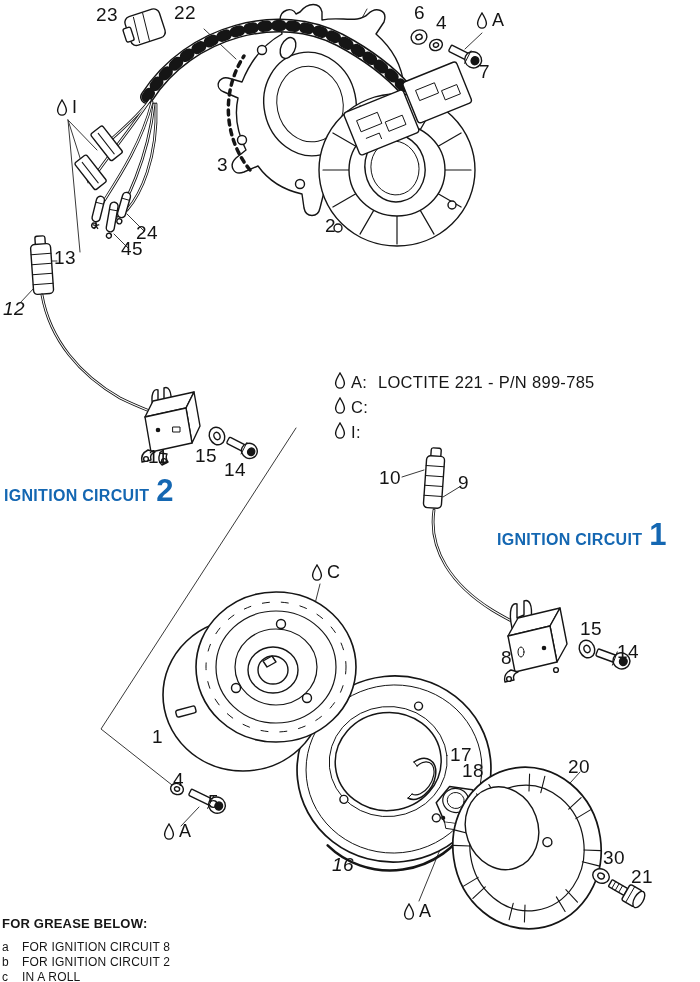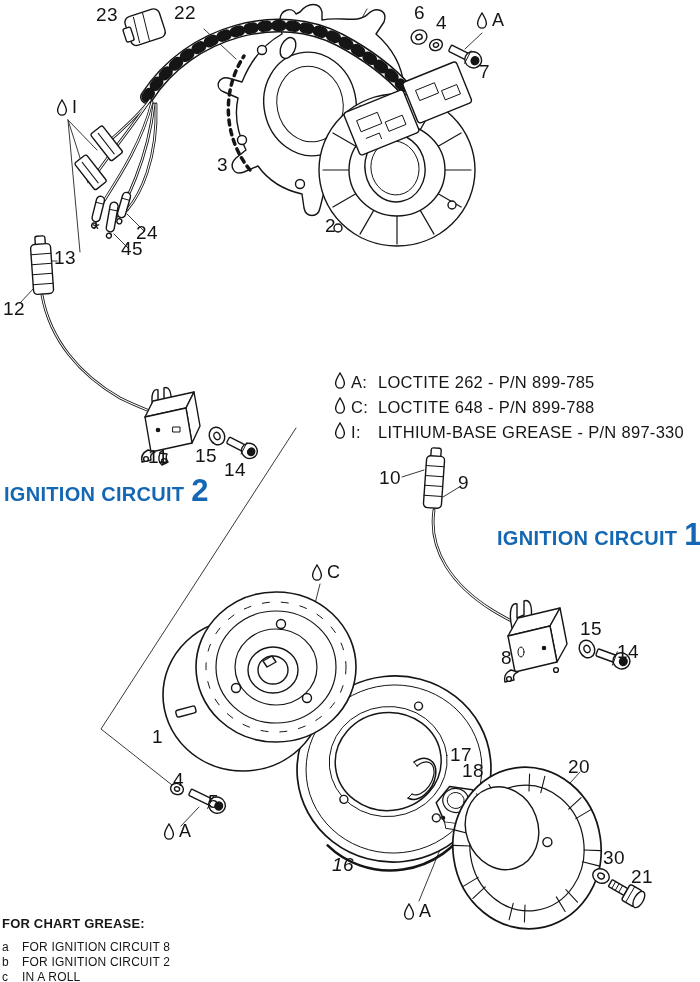--- a/index.html
+++ b/index.html
@@ -5,21 +5,21 @@
   html,body{margin:0;padding:0;background:#fff;}
   .page{position:relative;width:700px;height:982px;background:#fff;overflow:hidden;
         font-family:"Liberation Sans",sans-serif;color:#161616;}
   svg.art{position:absolute;left:0;top:0;}
   svg.art *{vector-effect:non-scaling-stroke;}
   .pnum{position:absolute;font-size:19px;letter-spacing:.4px;color:#141414;white-space:nowrap;}
   .drop{position:absolute;display:flex;align-items:flex-start;}
   .drop .letter{font-size:18px;margin-left:4px;color:#141414;line-height:17px;}
   .star{position:absolute;font-size:20px;color:#141414;}
   .heading{position:absolute;display:flex;align-items:baseline;font-weight:bold;white-space:nowrap;}
-  .h-label{font-size:20px;letter-spacing:.3px;}
+  .h-label{font-size:16px;letter-spacing:.3px;}
   .h-num{font-size:31px;margin-left:7px;}
   .notes{position:absolute;left:334px;top:370px;}
   .note-row{display:flex;align-items:center;height:25px;}
   .note-row .dg{margin-right:5px;flex:0 0 auto;}
   .note-prefix{display:inline-block;width:27px;font-size:16.5px;letter-spacing:.3px;}
   .note-text{font-size:16.5px;letter-spacing:.3px;white-space:nowrap;}
   .footer{position:absolute;left:2px;top:916px;}
   .footer-title{font-size:13px;font-weight:bold;letter-spacing:.2px;margin-bottom:9px;}
   .footer-row{display:flex;font-size:12px;line-height:15px;letter-spacing:.2px;}
   .footer-row .key{display:inline-block;width:20px;}
@@ -349,40 +349,38 @@
     <span class="h-label">IGNITION CIRCUIT</span>
     <span class="h-num">1</span>
   </div>
 
   <div class="notes">
     <div class="note-row">
       <span class="dg"><svg width="12" height="17" viewBox="0 0 12 17">
             <path d="M6 1C6 1 1.6 8 1.6 11.2a4.4 4.9 0 0 0 8.8 0C10.4 8 6 1 6 1Z" fill="#fff" stroke="#111" stroke-width="1.4"></path>
           </svg></span>
       <span class="note-prefix">A:</span>
-      <span class="note-text">LOCTITE 262 - P/N 899-785</span>
+      <span class="note-text">LOCTITE 221 - P/N 899-785</span>
     </div>
     <div class="note-row">
       <span class="dg"><svg width="12" height="17" viewBox="0 0 12 17">
             <path d="M6 1C6 1 1.6 8 1.6 11.2a4.4 4.9 0 0 0 8.8 0C10.4 8 6 1 6 1Z" fill="#fff" stroke="#111" stroke-width="1.4"></path>
           </svg></span>
       <span class="note-prefix">C:</span>
-      <span class="note-text">LOCTITE 648 - P/N 899-788</span>
     </div>
     <div class="note-row">
       <span class="dg"><svg width="12" height="17" viewBox="0 0 12 17">
             <path d="M6 1C6 1 1.6 8 1.6 11.2a4.4 4.9 0 0 0 8.8 0C10.4 8 6 1 6 1Z" fill="#fff" stroke="#111" stroke-width="1.4"></path>
           </svg></span>
       <span class="note-prefix">I:</span>
-      <span class="note-text">LITHIUM-BASE GREASE - P/N 897-330</span>
     </div>
   </div>
 
   <div class="footer">
-    <div class="footer-title">FOR CHART GREASE:</div>
+    <div class="footer-title">FOR GREASE BELOW:</div>
     <div class="footer-row">
       <span class="key">a</span>
       <span>FOR IGNITION CIRCUIT 8</span>
     </div>
     <div class="footer-row">
       <span class="key">b</span>
       <span>FOR IGNITION CIRCUIT 2</span>
     </div>
     <div class="footer-row">
       <span class="key">c</span>
@@ -394,21 +392,21 @@
       <span class="pnum" style="left: 96px; top: 4px;">23</span>
       <span class="pnum" style="left: 174px; top: 2px;">22</span>
       <span class="pnum" style="left: 414px; top: 2px;">6</span>
       <span class="pnum" style="left: 436px; top: 12px;">4</span>
       <span class="pnum" style="left: 479px; top: 61px;">7</span>
       <span class="pnum" style="left: 217px; top: 154px;">3</span>
       <span class="pnum" style="left: 325px; top: 215px;">2</span>
       <span class="pnum" style="left: 136px; top: 222px;">24</span>
       <span class="pnum" style="left: 121px; top: 238px;">45</span>
       <span class="pnum" style="left: 54px; top: 247px;">13</span>
-      <span class="pnum" style="left: 3px; top: 298px;">12</span>
+      <span class="pnum" style="left: 3px; top: 298px; font-style: italic;">12</span>
       <span class="pnum" style="left: 148px; top: 446px;">11</span>
       <span class="pnum" style="left: 195px; top: 445px;">15</span>
       <span class="pnum" style="left: 224px; top: 459px;">14</span>
       <span class="pnum" style="left: 379px; top: 467px;">10</span>
       <span class="pnum" style="left: 458px; top: 472px;">9</span>
       <span class="pnum" style="left: 501px; top: 647px;">8</span>
       <span class="pnum" style="left: 580px; top: 618px;">15</span>
       <span class="pnum" style="left: 617px; top: 641px;">14</span>
       <span class="pnum" style="left: 152px; top: 726px;">1</span>
       <span class="pnum" style="left: 173px; top: 769px;">4</span>

